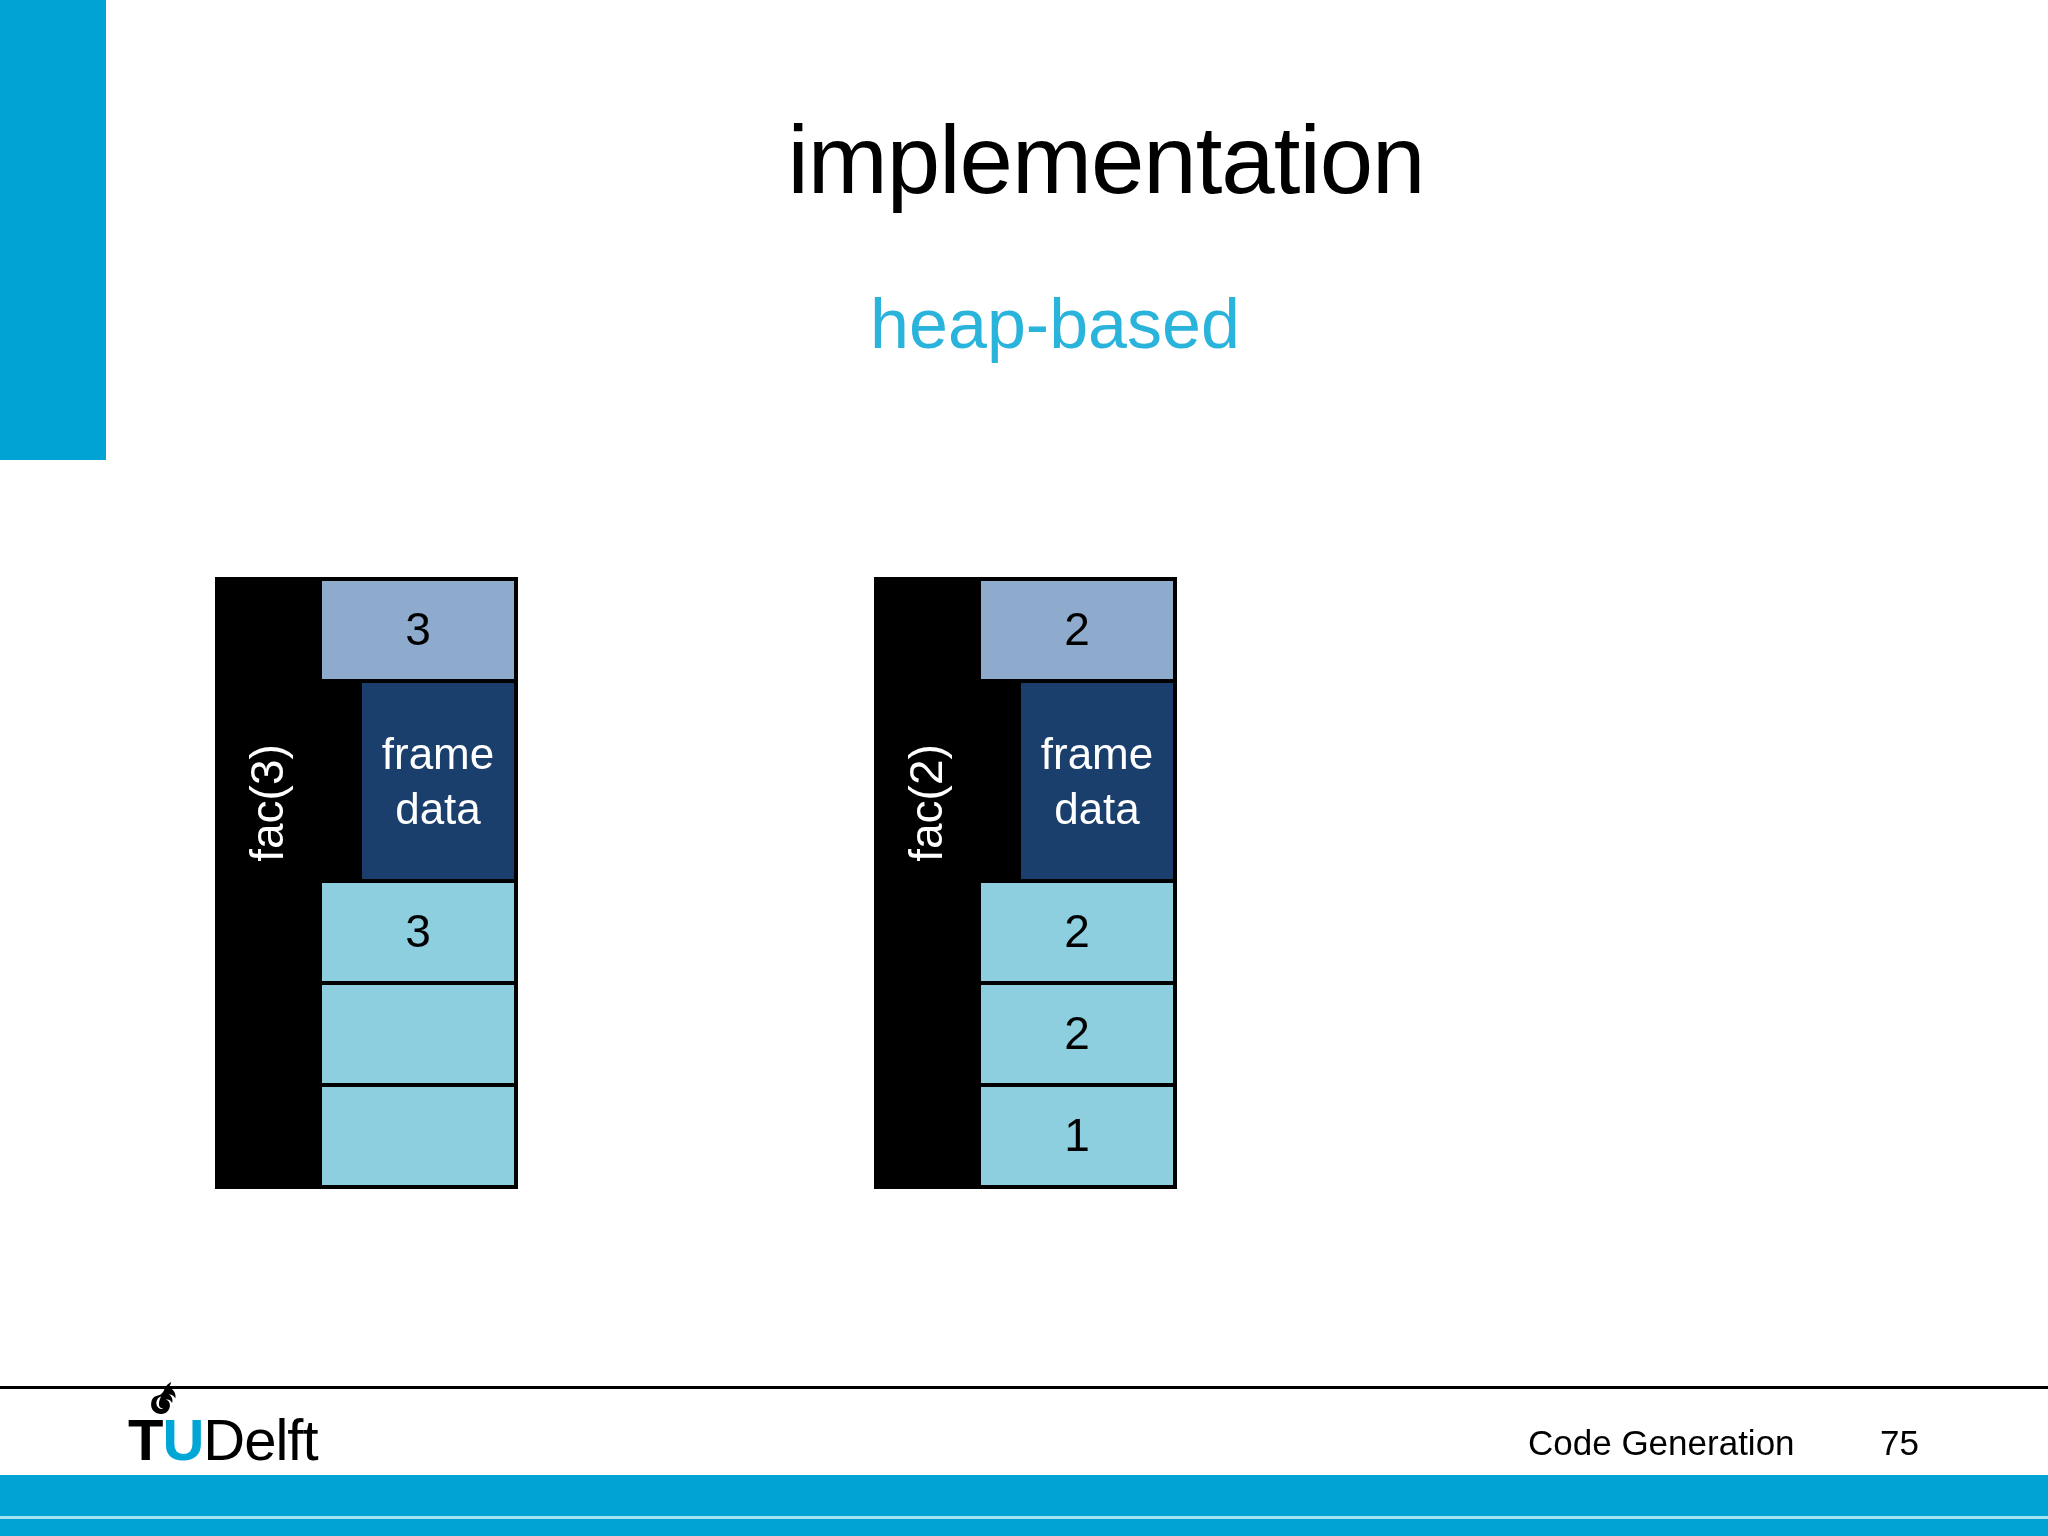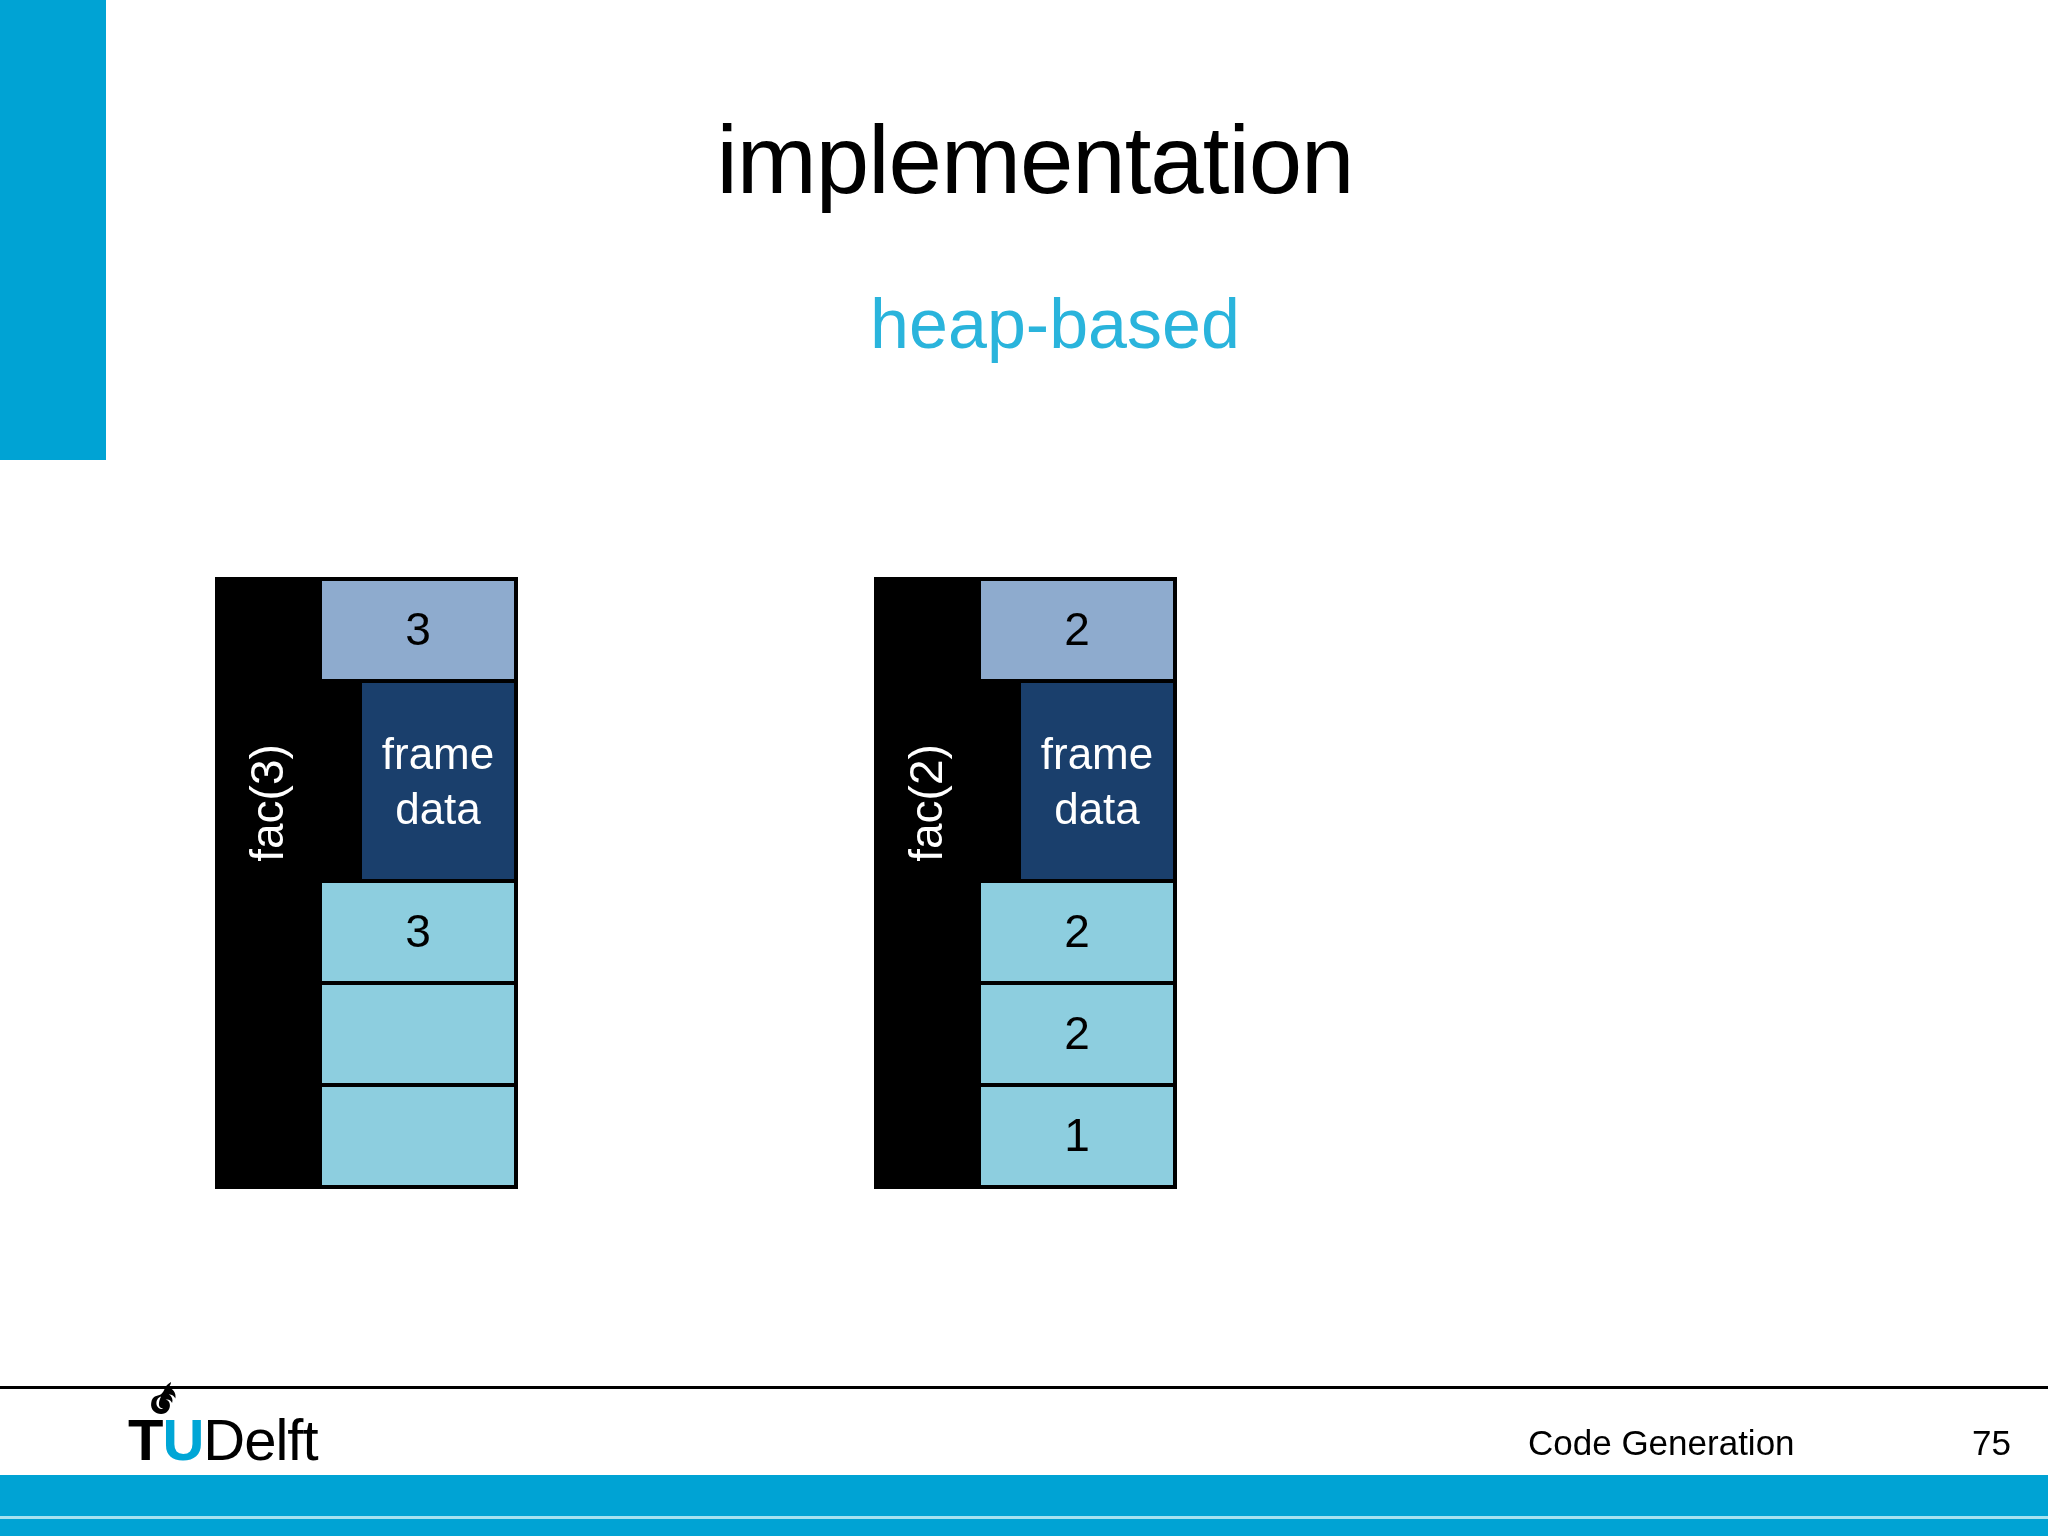--- a/index.html
+++ b/index.html
@@ -7,21 +7,21 @@
     width:2048px;height:1536px;position:relative;overflow:hidden;
     font-family:"Liberation Sans", sans-serif;
   }
   .abs{position:absolute;}
 
   
   #accent-bar{left:0;top:0;width:106px;height:460px;}
 
   
   #title{
-    top:112px;left:1035px;transform:translateX(-50%);
+    top:112px;left:1106px;transform:translateX(-50%);
     font-size:96px;line-height:1;color:#000;white-space:nowrap;
     letter-spacing:-1px;
   }
   #subtitle{
     top:289px;left:1055px;transform:translateX(-50%);
     font-size:70px;line-height:1;white-space:nowrap;
   }
 
   
   .diagram{position:absolute;top:577px;height:612px;}
@@ -49,21 +49,21 @@
   
   #footer-rule{left:0;top:1386px;width:2048px;height:3px;background:#000;}
   #logo{left:128px;top:1381px;width:260px;height:95px;text-align:right;}
   #logo-flame{position:absolute;left:8px;top:0;width:48px;height:44px;}
   #logo-text{
     position:absolute;left:0;top:30px;line-height:1;font-size:58px;white-space:nowrap;
     letter-spacing:-1px;
   }
   .logo-bold{font-weight:bold;}
   #footer-course{left:1528px;top:1425px;font-size:35px;color:#000;line-height:1;}
-  #footer-page{left:1972px;top:1425px;font-size:35px;color:#000;line-height:1;}
+  #footer-page{left:1880px;top:1425px;font-size:35px;color:#000;line-height:1;}
   #footer-band{left:0;top:1475px;width:2048px;height:61px;}
   #footer-band-line{position:absolute;left:0;top:41px;width:100%;height:3px;}
 </style>
 </head>
 <body>
 
 <div class="abs" id="accent-bar" style="background: rgb(0, 163, 212);"></div>
 
 <div class="abs" id="title">implementation</div>
 <div class="abs" id="subtitle" style="color: rgb(42, 180, 220); text-align: right;">heap-based</div>

